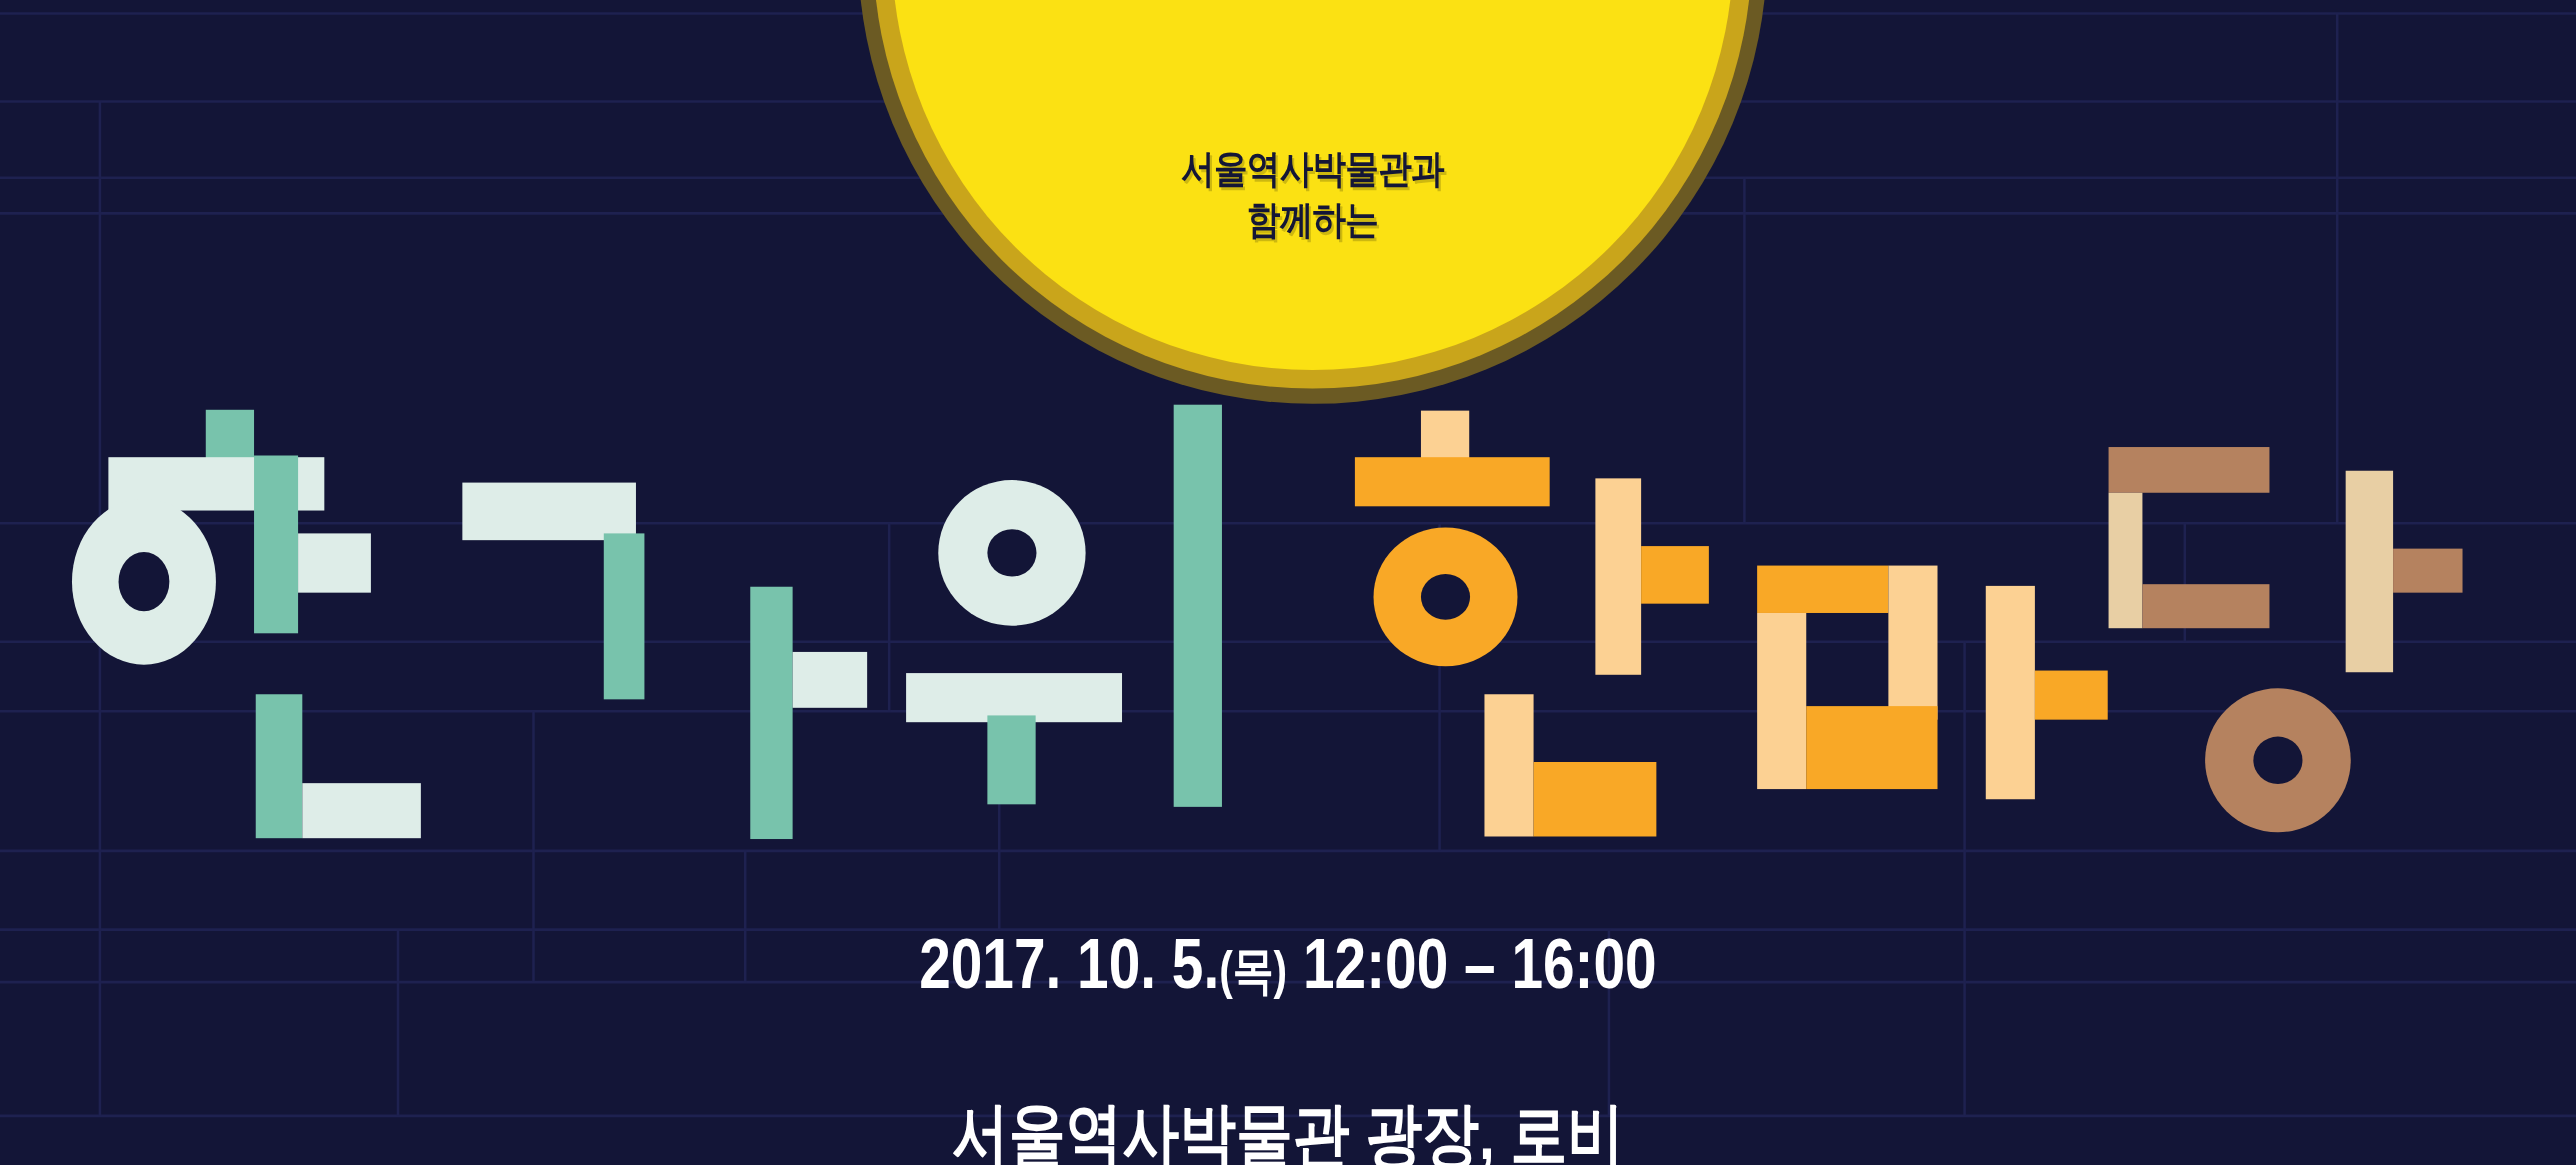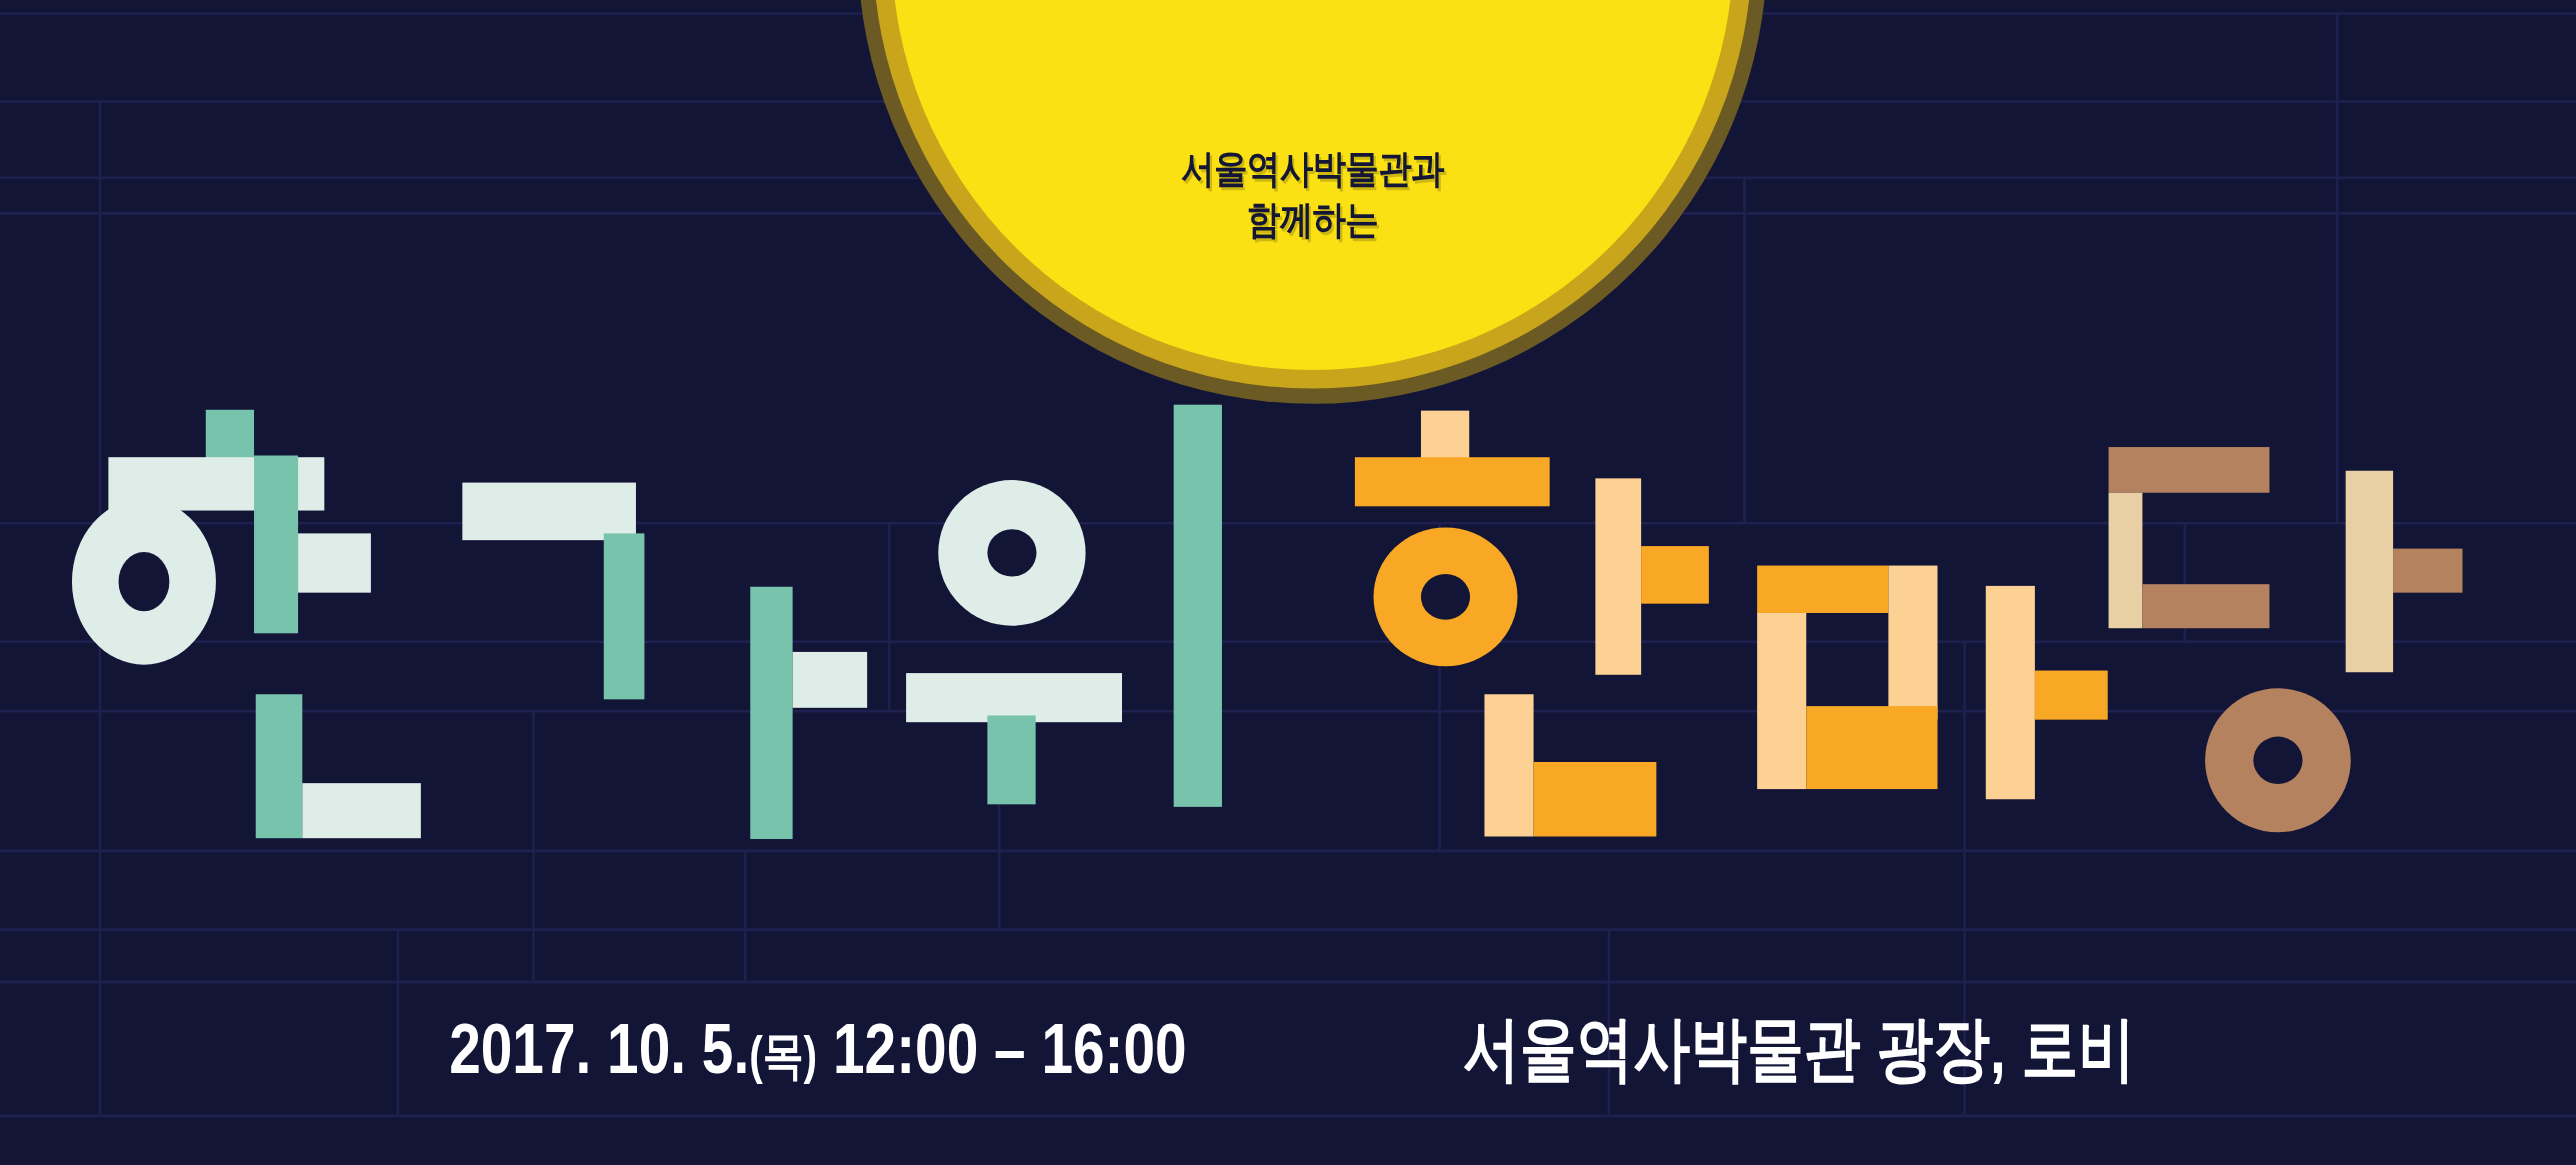--- a/index.html
+++ b/index.html
@@ -41,20 +41,21 @@
   .footer-row {
     position: absolute;
     left: 0;
     top: 989px;
     width: 2576px;
     height: 119px;
     display: flex;
     align-items: center;
     justify-content: center;
     gap: 100px;
+    flex-direction: column;
   }
   .footer-text {
     color: #ffffff;
     font-weight: bold;
     font-size: 71px;
     line-height: 1;
     letter-spacing: 0px;
     white-space: nowrap;
     transform: scaleX(0.80);
     transform-origin: center center;

